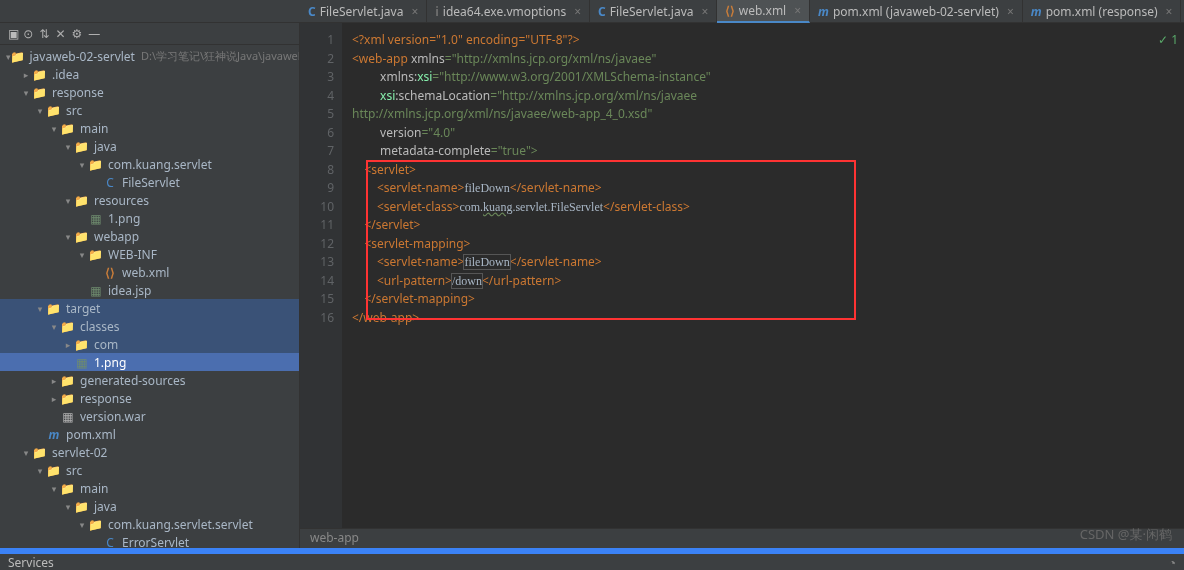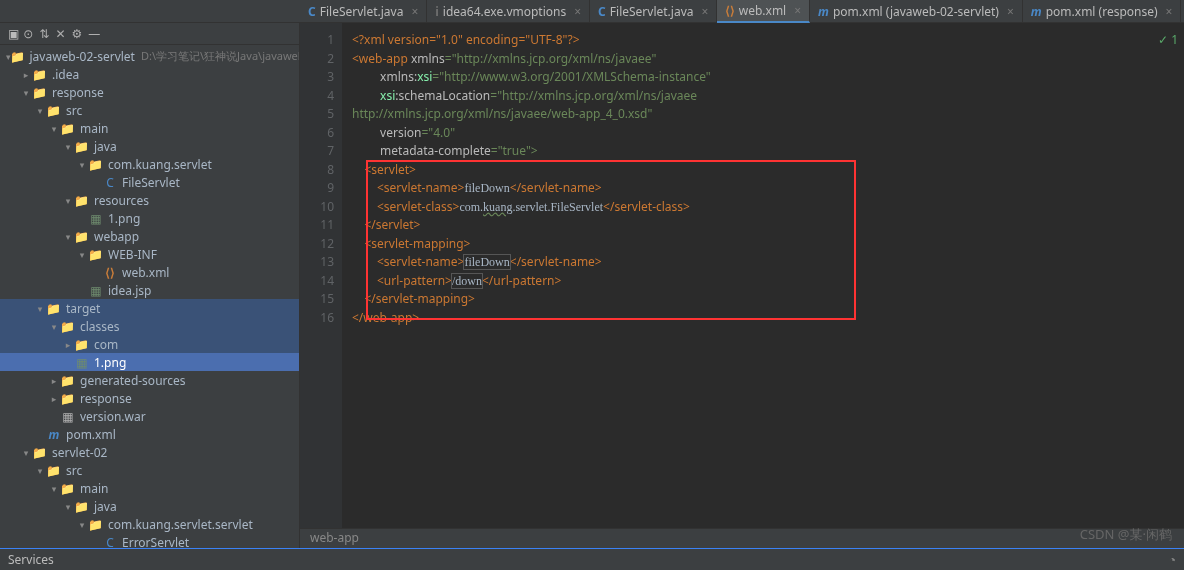--- a/index.html
+++ b/index.html
@@ -40,21 +40,21 @@
 .code-line { height:18.5px; }
 .tag { color:#cc7832; }
 .attr { color:#bababa;text-align:right; }
 .str { color:#6a8759; }
 .ns { color:#86efac; }
 .txt { color:#a9b7c6;font-family:Liberation Serif, serif; }
 .hl-box { border:2px solid #ff3333; position:absolute; left:366px; top:160px; width:490px; height:160px; pointer-events:none; }
 .caret-box { outline:1px solid #565656; }
 .breadcrumb-bar { height:20px; background:#3c3f41; border-top:1px solid #323232; padding:0 10px; display:flex; align-items:flex-start; color:#888; }
 
-.bottom-bar { height:22px; background:#3c3f41; border-top:1px solid #3b82f6; display:flex; align-items:center; padding:0 8px; color:#bbbbbb; }
+.bottom-bar { height:22px; background:#3c3f41; border-top:6px solid #3b82f6; display:flex; align-items:center; padding:0 8px; color:#bbbbbb; }
 .status-right { margin-left:auto; display:flex; gap:12px; align-items:center; color:#888; }
 
 .watermark { position:absolute; right:12px; bottom:26px; color:#666; font-size:13px; }
 .check-icon { position:absolute; right:6px; top:8px; color:#59a869; font-size:12px; }
 </style>
 </head>
 <body>
 
 <div class="tabs-bar" id="tabs">
     <div class="tab">

